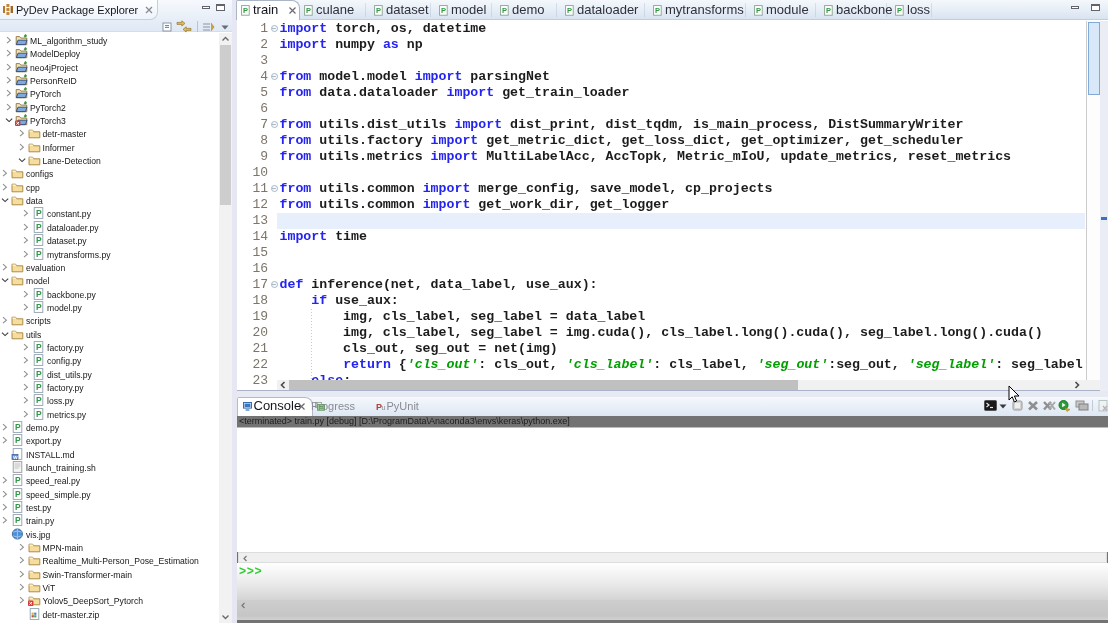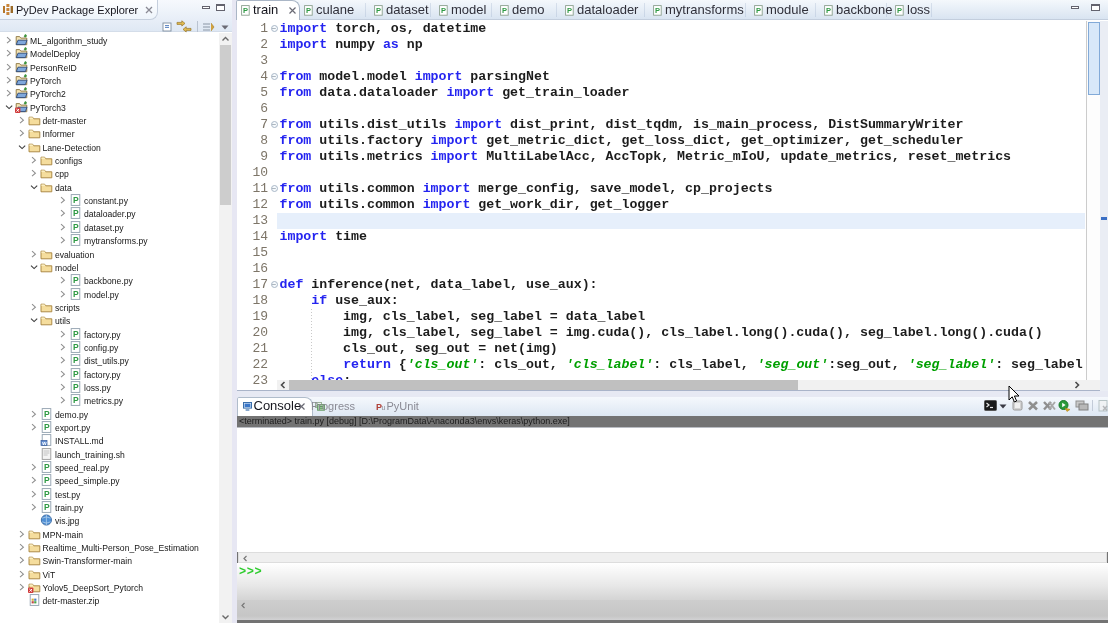--- a/index.html
+++ b/index.html
@@ -8,21 +8,21 @@
 #lp{position:absolute;left:0;top:0;width:232px;height:623px;background:#fff}
 #lphead{position:absolute;left:0;top:0;width:232px;height:32px;
   background:linear-gradient(#f6f9fd,#dfe8f4);border-bottom:1px solid #d4dde9}
 #lptab{position:absolute;left:0;top:0;width:158px;height:20px;background:linear-gradient(#fdfeff,#eef4fb);
   border:1px solid #c5cfdd;border-left:none;border-top:none;border-radius:0 0 8px 0}
 #lptitle{position:absolute;left:16px;top:3.5px;font-size:11px;color:#16161e}
 .tree{position:absolute;left:0;top:34px;width:220px}
 .r{height:13.35px;line-height:13.35px;white-space:nowrap;font-size:8.6px;color:#161616}
 .r svg{vertical-align:-2px}
 .r .lb{vertical-align:0px}
-.l0{padding-left:4px}.l1{padding-left:16.5px}.l2{padding-left:29px}.l3{padding-left:58px}
+.l0{padding-left:4px}.l1{padding-left:16.5px}.l2{}.l3{padding-left:21px}
 .ch{width:9px;height:12px}
 .ic{width:13px;height:12px;margin:0 2px 0 2px}
 
 #tsb{position:absolute;left:219px;top:33px;width:13px;height:590px;background:#f2f2f2}
 #tsb .th{position:absolute;left:1px;top:12px;width:11px;height:160px;background:#cdcdcd}
 
 #sash{position:absolute;left:232px;top:0;width:5px;height:623px;background:#e7e7f3}
 
 #ed{position:absolute;left:237px;top:0;width:871px;height:391px;background:#fff;border-bottom:1px solid #aab4c9}
 #tabbar{position:absolute;left:0;top:0;width:871px;height:20px;
@@ -165,20 +165,25 @@
 <div class="r l0"><svg class="ch" viewBox="0 0 9 12">
           <use href="#gch"></use>
         </svg><svg class="ic" viewBox="0 0 13 12">
           <use href="#gproj"></use>
         </svg><span class="lb">ML_algorithm_study</span></div>
 <div class="r l0"><svg class="ch" viewBox="0 0 9 12">
           <use href="#gch"></use>
         </svg><svg class="ic" viewBox="0 0 13 12">
           <use href="#gproj"></use>
         </svg><span class="lb">ModelDeploy</span></div>
+<div class="r l0"><svg class="ch" viewBox="0 0 9 12">
+          <use href="#gch"></use>
+        </svg><svg class="ic" viewBox="0 0 13 12">
+          <use href="#gproj"></use>
+        </svg><span class="lb">neo4jProject</span></div>
 <div class="r l0"><svg class="ch" viewBox="0 0 9 12">
           <use href="#gch"></use>
         </svg><svg class="ic" viewBox="0 0 13 12">
           <use href="#gproj"></use>
         </svg><span class="lb">PersonReID</span></div>
 <div class="r l0"><svg class="ch" viewBox="0 0 9 12">
           <use href="#gch"></use>
         </svg><svg class="ic" viewBox="0 0 13 12">
           <use href="#gproj"></use>
         </svg><span class="lb">PyTorch</span></div>

